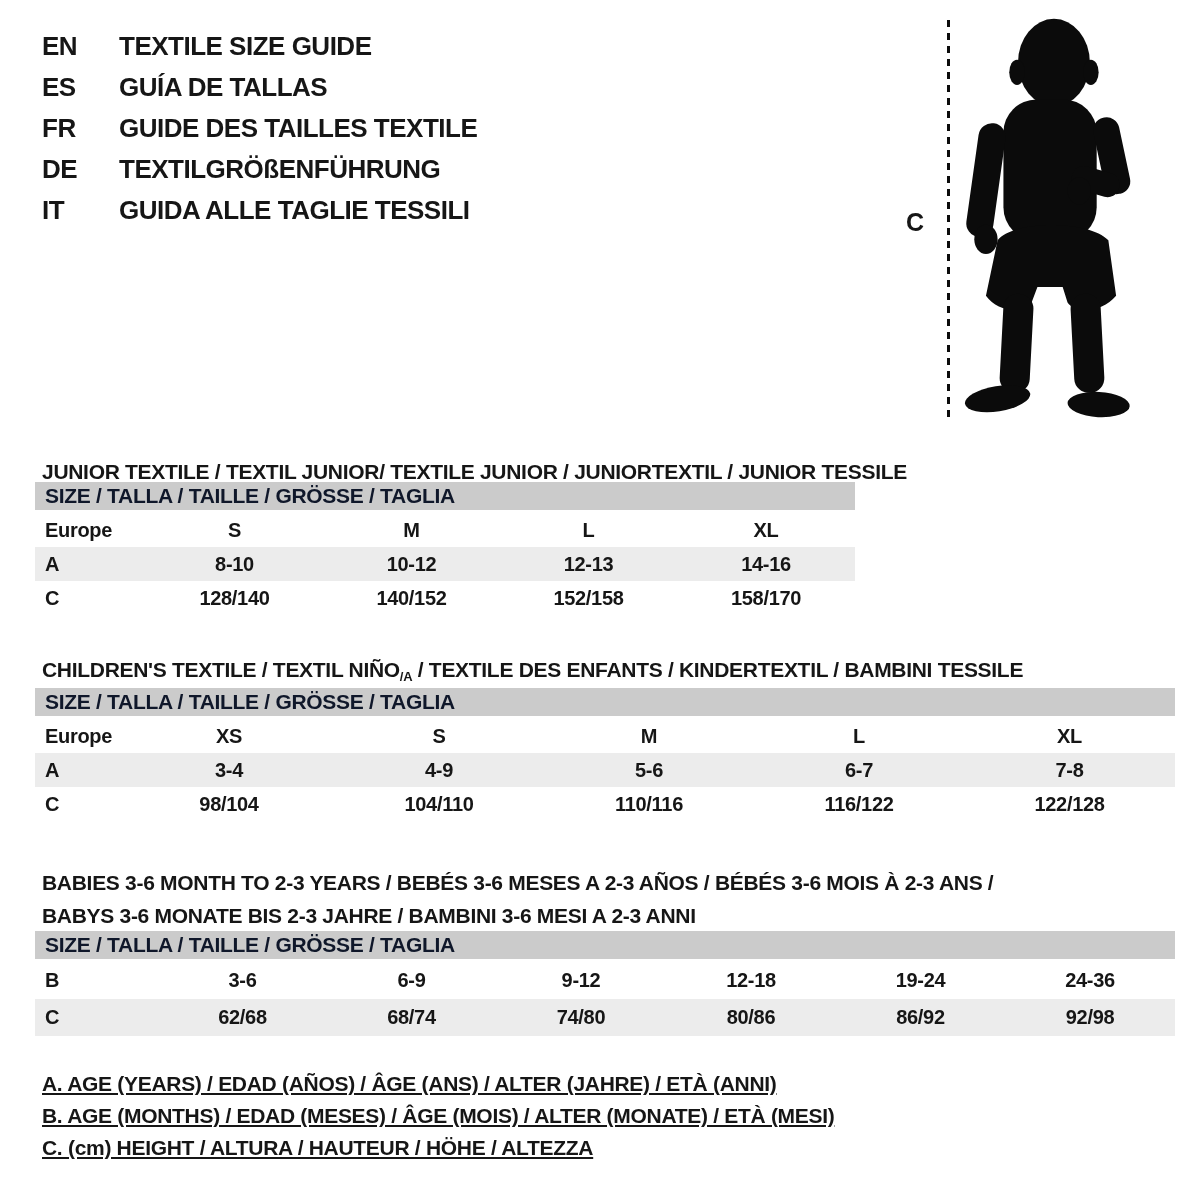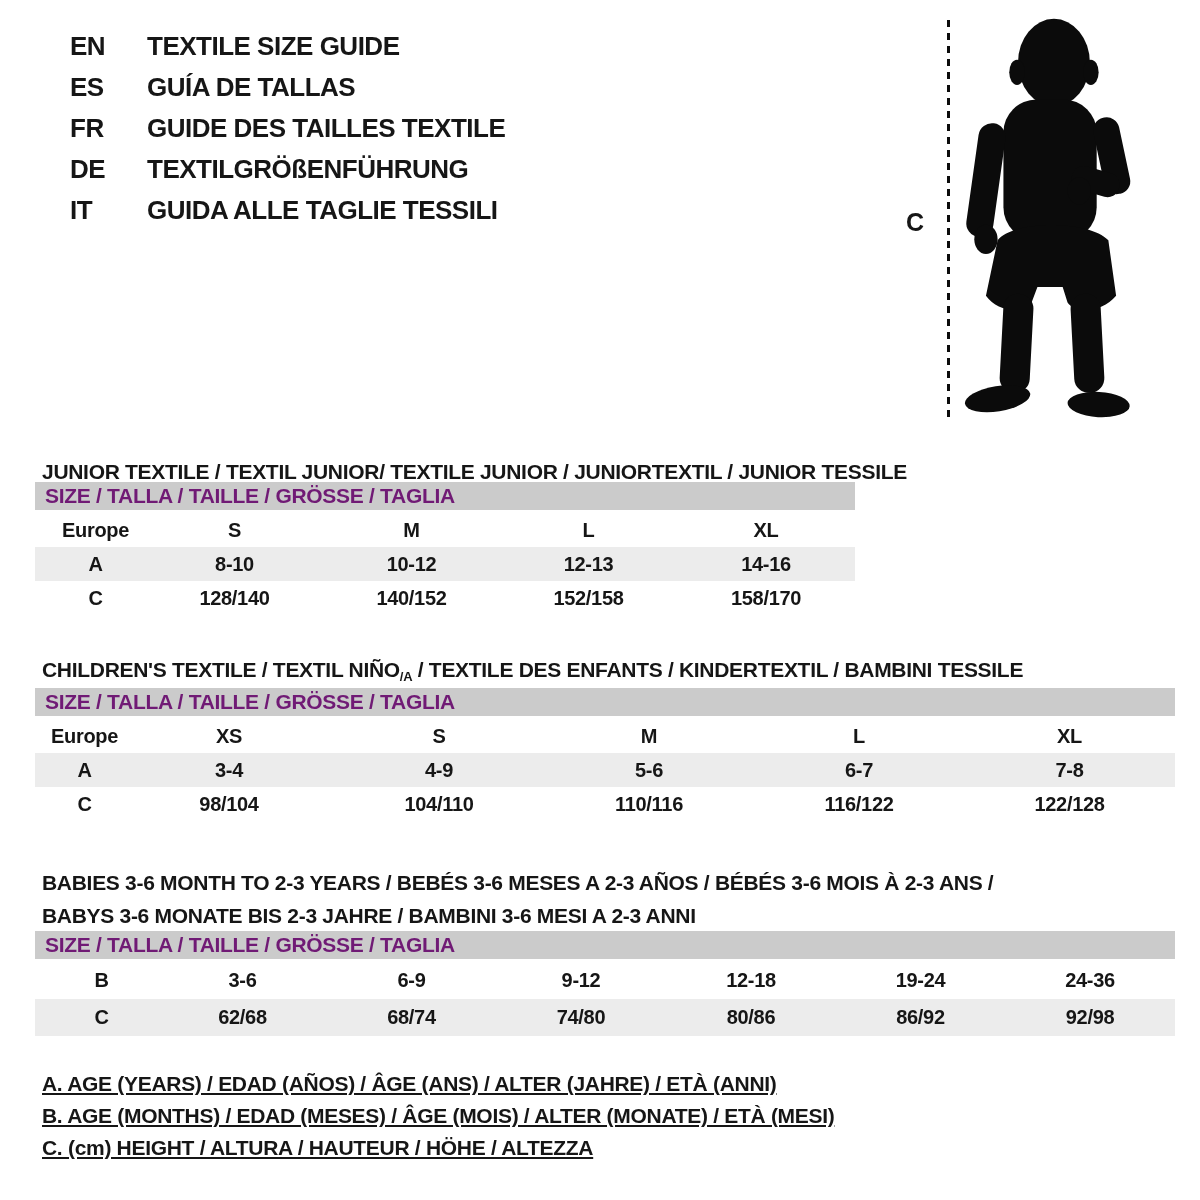--- a/index.html
+++ b/index.html
@@ -8,21 +8,21 @@
     background:#ffffff;
     font-family:"Liberation Sans","DejaVu Sans",sans-serif;
     font-weight:bold;
     color:#161616;
     -webkit-font-smoothing:antialiased;
   }
   .sheet{position:relative;width:1200px;height:1200px;overflow:hidden;background:#ffffff;}
 
   
   .lang-list{position:absolute;left:42px;top:26px;}
-  .lang-row{height:41px;line-height:41px;font-size:26px;letter-spacing:-0.5px;white-space:nowrap;margin-left:28px;}
+  .lang-row{height:41px;line-height:41px;font-size:26px;letter-spacing:-0.5px;white-space:nowrap;}
   .lang-code{display:inline-block;width:77px;}
 
   
   .figure{position:absolute;left:900px;top:0;width:300px;height:440px;}
   .measure-line{
     position:absolute;left:47px;top:20px;width:3px;height:398px;
     background:repeating-linear-gradient(to bottom,#0c0c0c 0 7px,transparent 7px 13px);
   }
   .measure-label{position:absolute;left:6px;top:208px;font-size:25px;}
   .silhouette{position:absolute;left:62px;top:14px;width:180px;height:408px;}
@@ -35,26 +35,26 @@
   .title-babies{top:849px;line-height:33px;}
 
   
   .size-table{
     position:absolute;left:35px;
     border-collapse:collapse;table-layout:fixed;
     font-size:20px;letter-spacing:-0.3px;
   }
   .size-table td{padding:0;overflow:hidden;white-space:nowrap;}
   .size-table .band td{
-    height:28px;background:#cbcbcb;color:#701a75;
+    height:28px;background:#cbcbcb;color:#0f172a;
     text-align:left;padding-left:10px;font-size:21px;
     border-bottom:3px solid #ffffff;
   }
   .size-table .data-row td{height:34px;text-align:center;}
-  .size-table .data-row td.row-label{text-align:center;padding-left:10px;}
+  .size-table .data-row td.row-label{text-align:left;padding-left:10px;}
   .size-table .shade td{background:#ececec;}
   .table-junior{top:482px;width:820px;}
   .table-children{top:688px;width:1140px;}
   .table-babies{top:931px;width:1140px;}
   .table-babies .data-row td{height:37px;}
 
   
   .legend{position:absolute;left:42px;top:1068px;}
   .legend-line{height:32px;line-height:32px;font-size:21px;letter-spacing:-0.3px;white-space:nowrap;text-decoration:underline;}
 </style>

